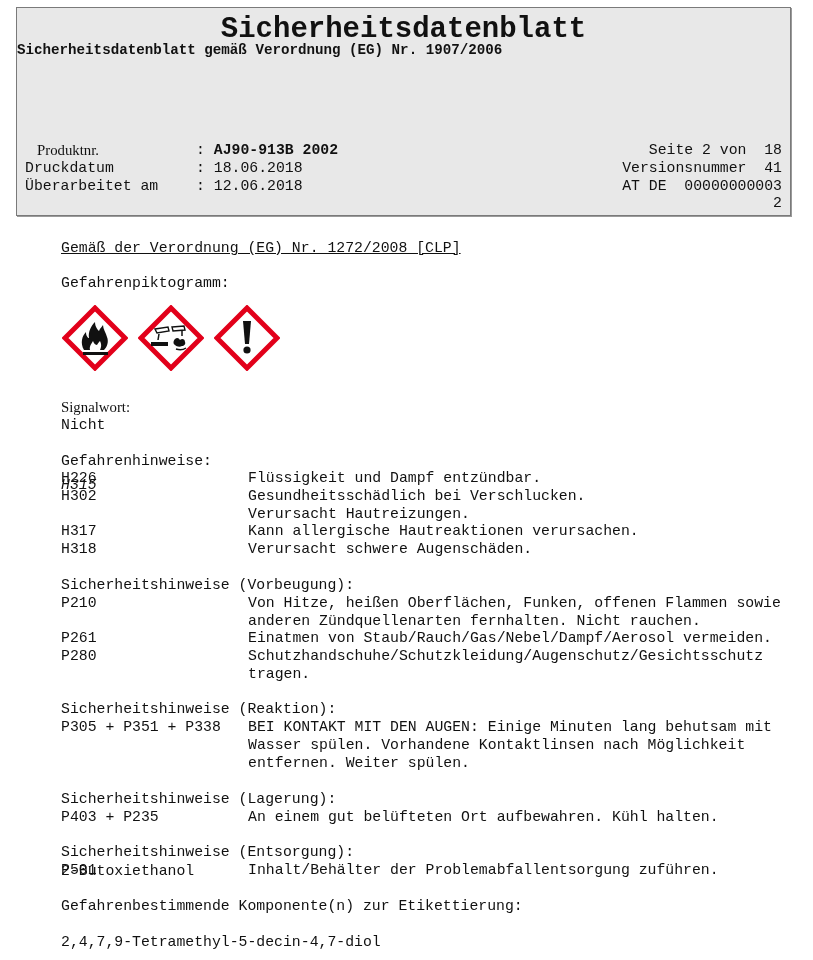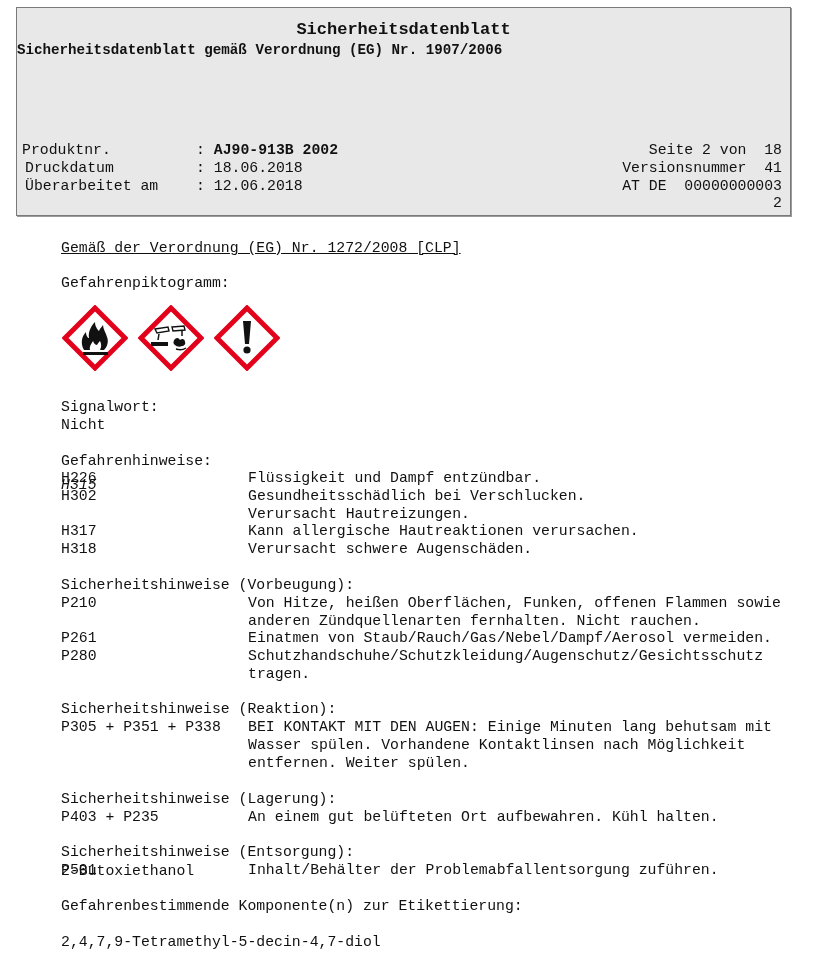--- a/index.html
+++ b/index.html
@@ -8,21 +8,21 @@
     font-family: "Liberation Mono", "DejaVu Sans Mono", monospace;
     color: #111111;
   }
   .header-box {
     position: absolute; left: 16px; top: 7px; width: 773px; height: 207px;
     background: #e8e8e8; border: 1px solid #7a7a7a;
     box-shadow: 1px 1px 0 #9a9a9a;
   }
   .title {
     position: absolute; left: 0; right: 0; top: 9px; text-align: center;
-    font-weight: bold; font-size: 17px; line-height: 26px; letter-spacing: 0;
+    font-weight: bold; font-size: 29px; line-height: 26px; letter-spacing: 0;
   }
   .subtitle {
     position: absolute; left: 0; right: 0; top: 34px; text-align: left;
     font-weight: bold; font-size: 14.2px; line-height: 17px;
   }
   .hdr-line { position: absolute; font-size: 14.8px; line-height: 18px; white-space: pre; }
   .bold { font-weight: bold; }
   .hdr-right { position: absolute; right: 8px; font-size: 14.8px; line-height: 18px; white-space: pre; text-align: right; }
 
   .doc { position: absolute; left: 61px; top: 0; }
@@ -32,21 +32,21 @@
   .picto { position: absolute; top: 305px; width: 66px; height: 66px; }
 </style>
 </head>
 <body>
 
 <div class="header-box">
   <div class="title">Sicherheitsdatenblatt</div>
   <div class="subtitle">Sicherheitsdatenblatt gemäß Verordnung (EG) Nr. 1907/2006</div>
 
 
-  <div class="hdr-line" style="left:5px; top:133px;">Produktnr.</div>
+  <div class="hdr-line" style="left:20px; top:133px;font-family:Liberation Serif, serif;">Produktnr.</div>
   <div class="hdr-line" style="left:179px; top:133px;text-align:right;"><span>: </span><span class="bold">AJ90-913B 2002</span></div>
 
   <div class="hdr-line" style="left:8px; top:151px;">Druckdatum</div>
   <div class="hdr-line" style="left:179px; top:151px;"><span>: </span><span>18.06.2018</span></div>
 
   <div class="hdr-line" style="left:8px; top:169px;">Überarbeitet am</div>
   <div class="hdr-line" style="left:179px; top:169px;"><span>: </span><span>12.06.2018</span></div>
 
   <div class="hdr-right" style="top:133px;">Seite 2 von  18</div>
   <div class="hdr-right" style="top:151px;">Versionsnummer  41</div>
@@ -76,21 +76,21 @@
     <path d="M37,34 C39,32 41,33 42,35 C44,33 47,34 47,37 C48,39 46,41 44,41 C42,42 39,42 37,40 C35,39 35,36 37,34 Z" fill="#111"></path>
     <path d="M38,44 C41,45 45,45 48,43" stroke="#111" stroke-width="1.5" fill="none"></path>
   </svg>
 
   <svg class="picto" style="left:153px;" viewBox="0 0 66 66">
     <polygon points="33,3 63,33 33,63 3,33" fill="#ffffff" stroke="#e2001a" stroke-width="5" stroke-linejoin="miter"></polygon>
     <path d="M29,16 L37,16 L35,39 L31,39 Z" fill="#111"></path>
     <circle cx="33" cy="45" r="3.6" fill="#111"></circle>
   </svg>
 
-  <div class="line" style="top:398px;">Signalwort:</div>
+  <div class="line" style="top:398px;font-family:Liberation Serif, serif;">Signalwort:</div>
   <div class="line" style="top:416px;">Nicht</div>
 
   <div class="line" style="top:452px;">Gefahrenhinweise:</div>
 
   <div class="line" style="top:469px;">H226</div>
   <div class="col2" style="top:469px;">Flüssigkeit und Dampf entzündbar.</div>
   <div class="line" style="top:487px;">H302</div>
   <div class="col2" style="top:487px;">Gesundheitsschädlich bei Verschlucken.</div>
   <div class="line" style="top:476px;font-style:italic;">H315</div>
   <div class="col2" style="top:505px;">Verursacht Hautreizungen.</div>

